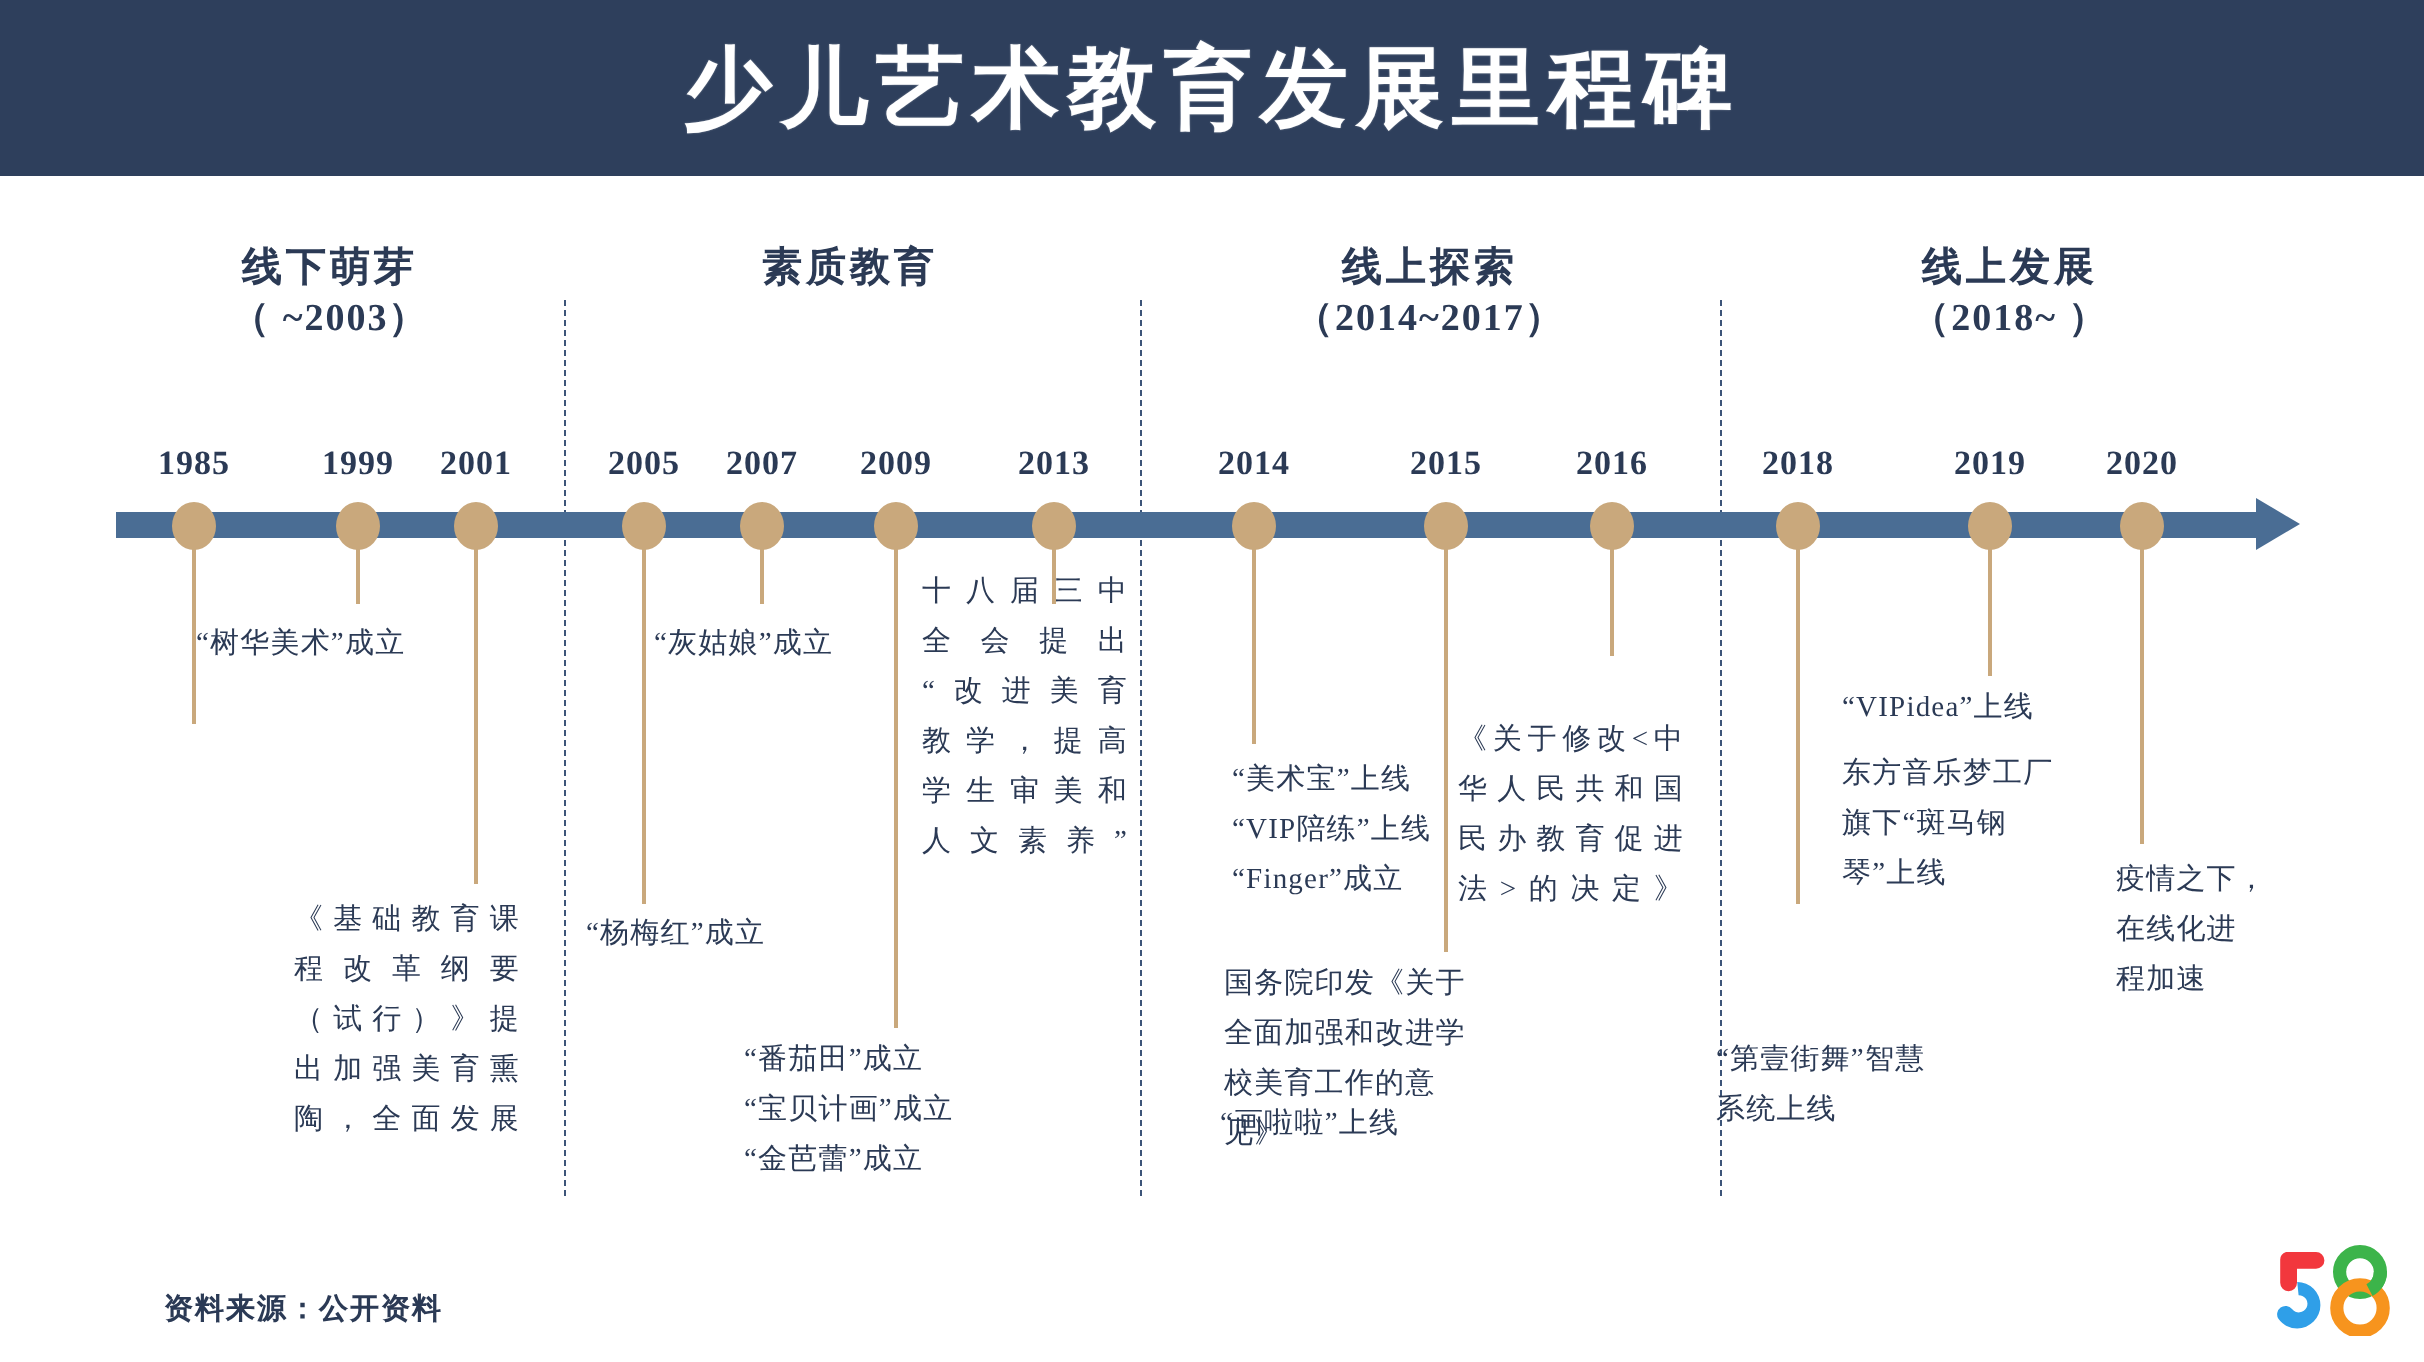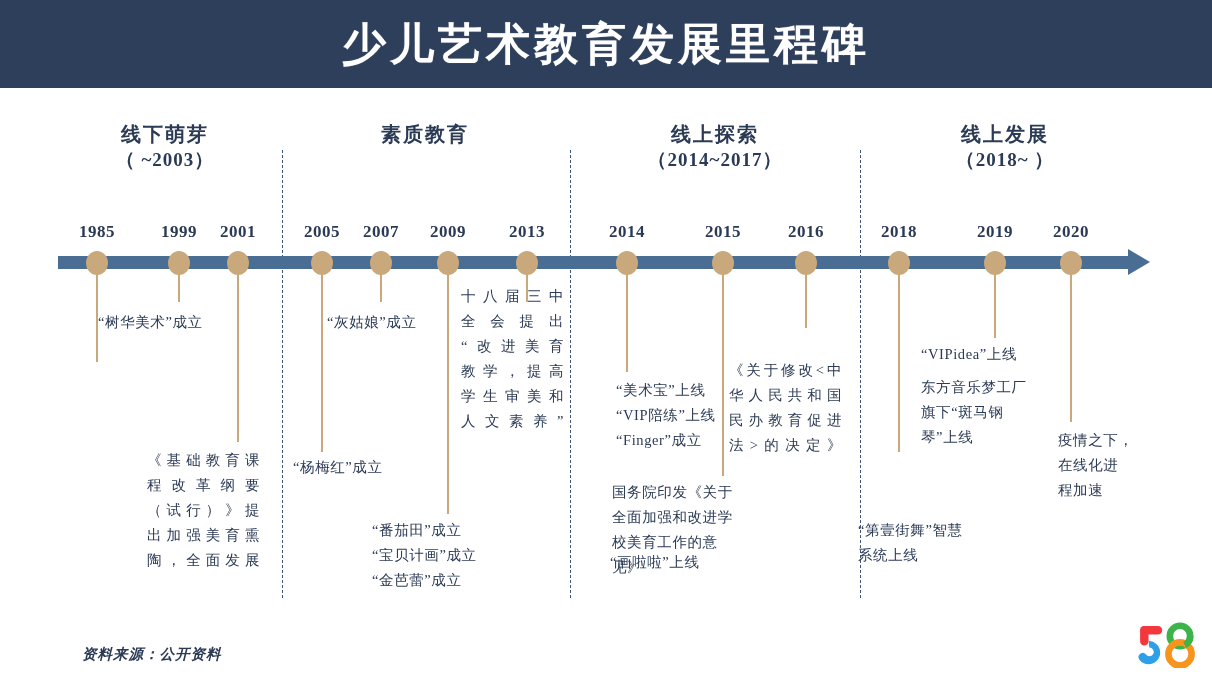--- a/index.html
+++ b/index.html
@@ -90,21 +90,21 @@
     white-space: pre-line;
   }
   .ev-left   { text-align: left; }
   .ev-just   { text-align: justify; text-align-last: justify; }
 
   
   .source-note {
     position: absolute; left: 82px; top: 645px;
     color: #2b3a55;
     font-family: "Liberation Serif", "DejaVu Serif", serif;
-    font-size: 14.5px; font-style: italic; font-weight: 600;
+    font-size: 14.5px; font-weight: 600;
     letter-spacing: 1px;
   }
 
   
   .logo-58 { position: absolute; left: 1136px; top: 620px; width: 62px; height: 48px; }
 </style>
 </head>
 <body>
 
 <div id="stage">

